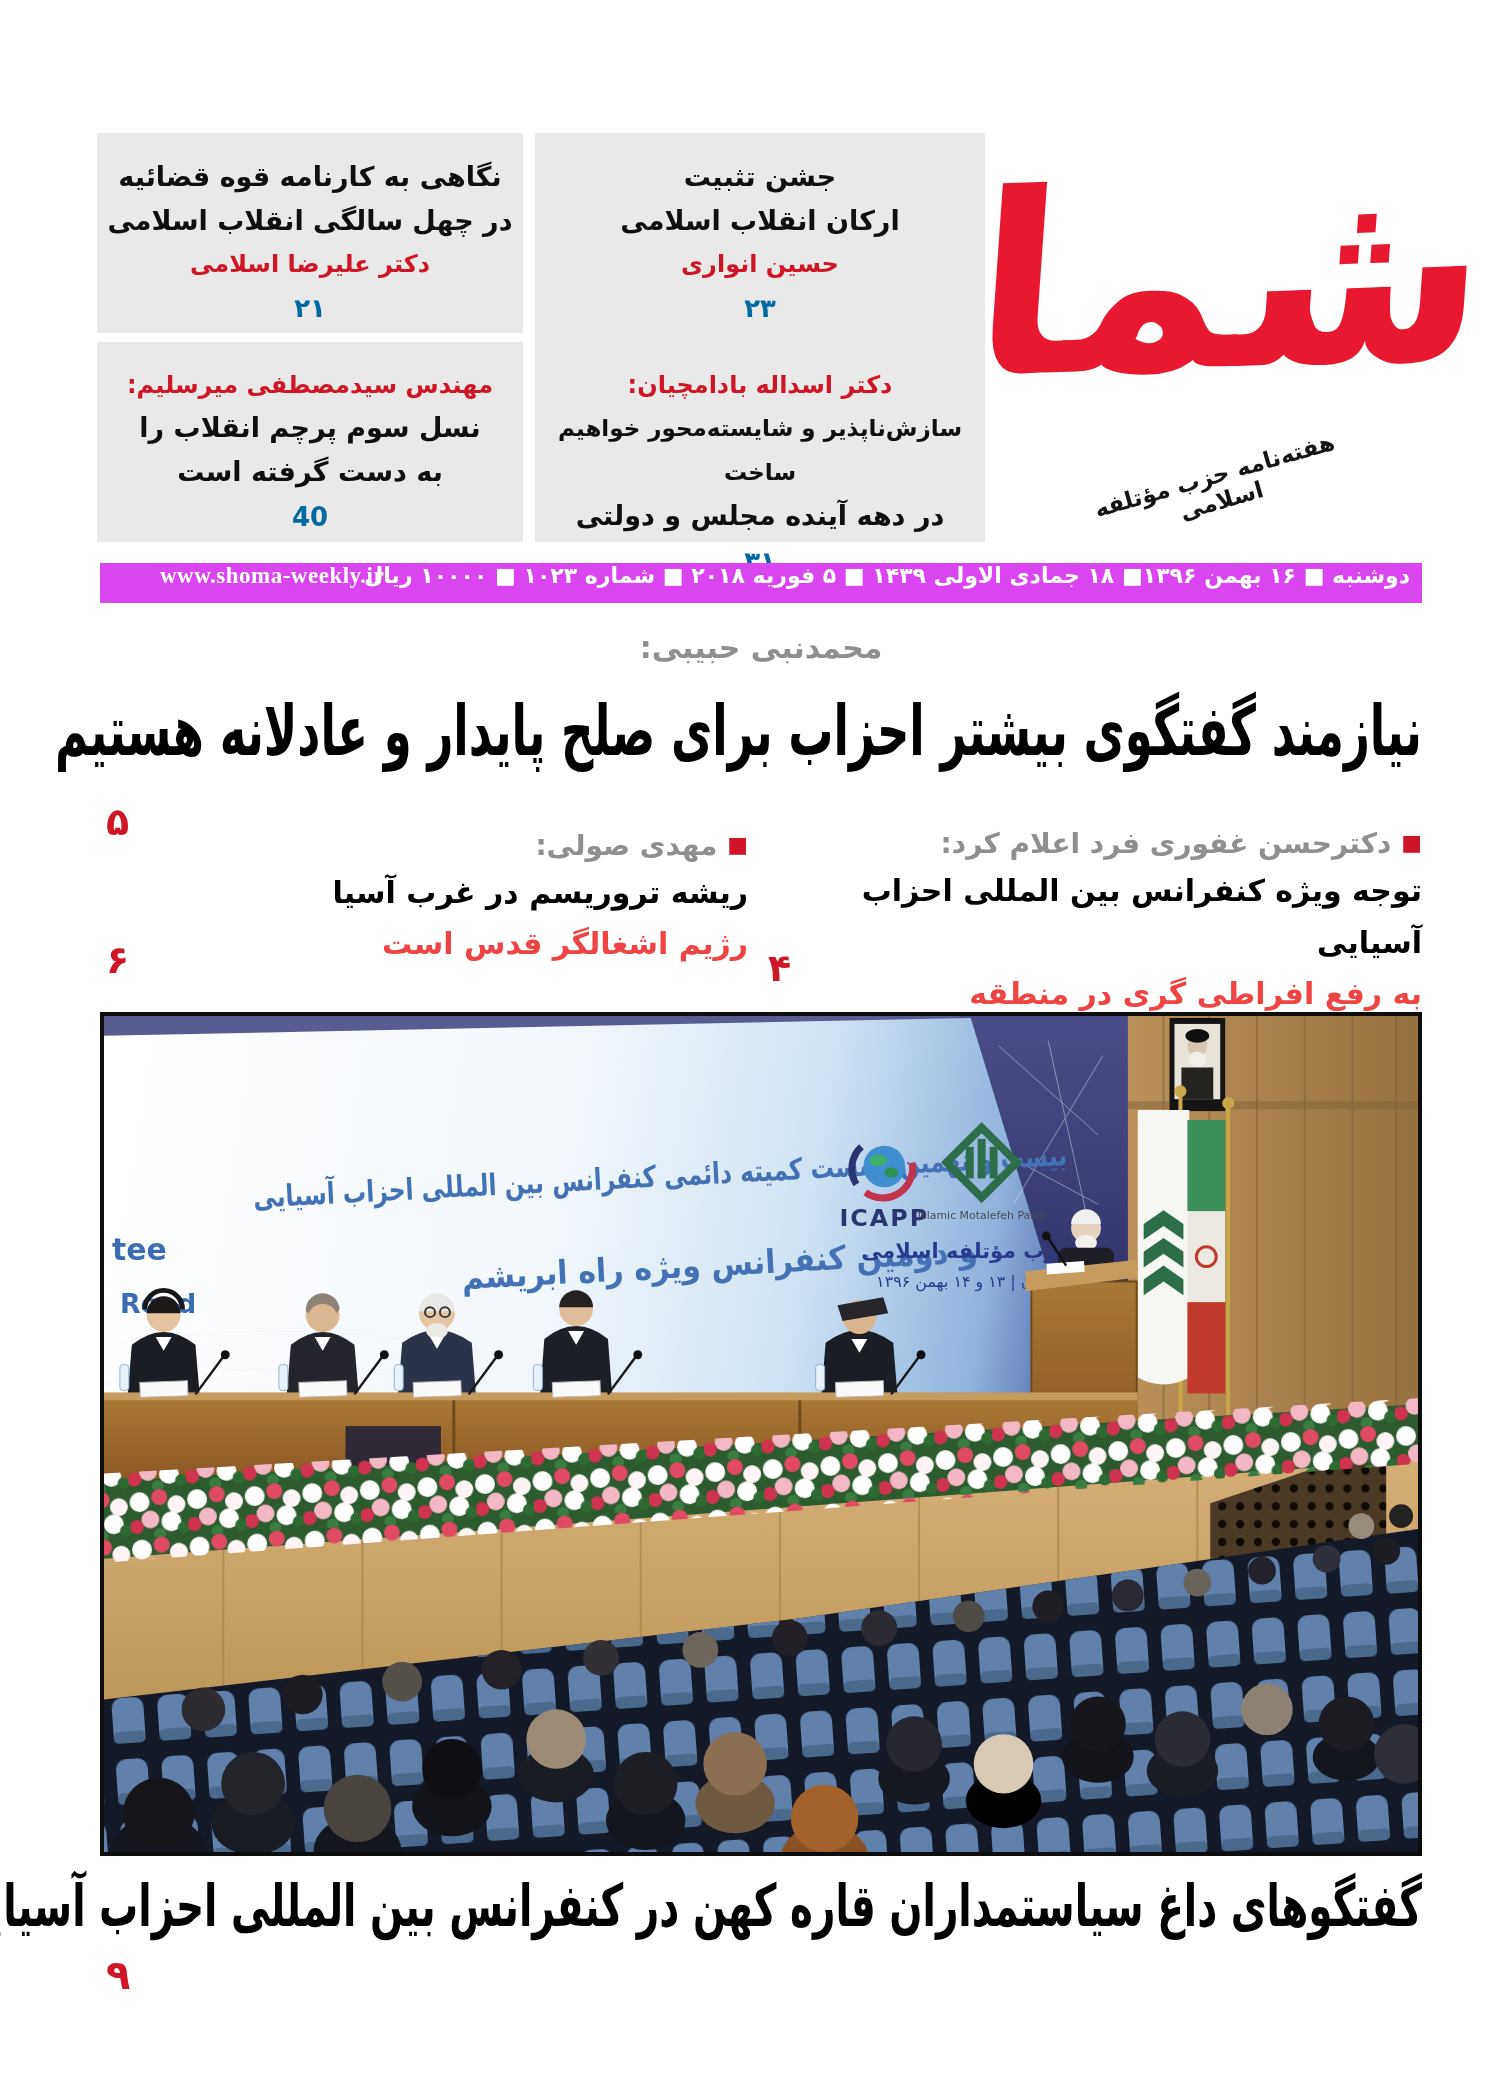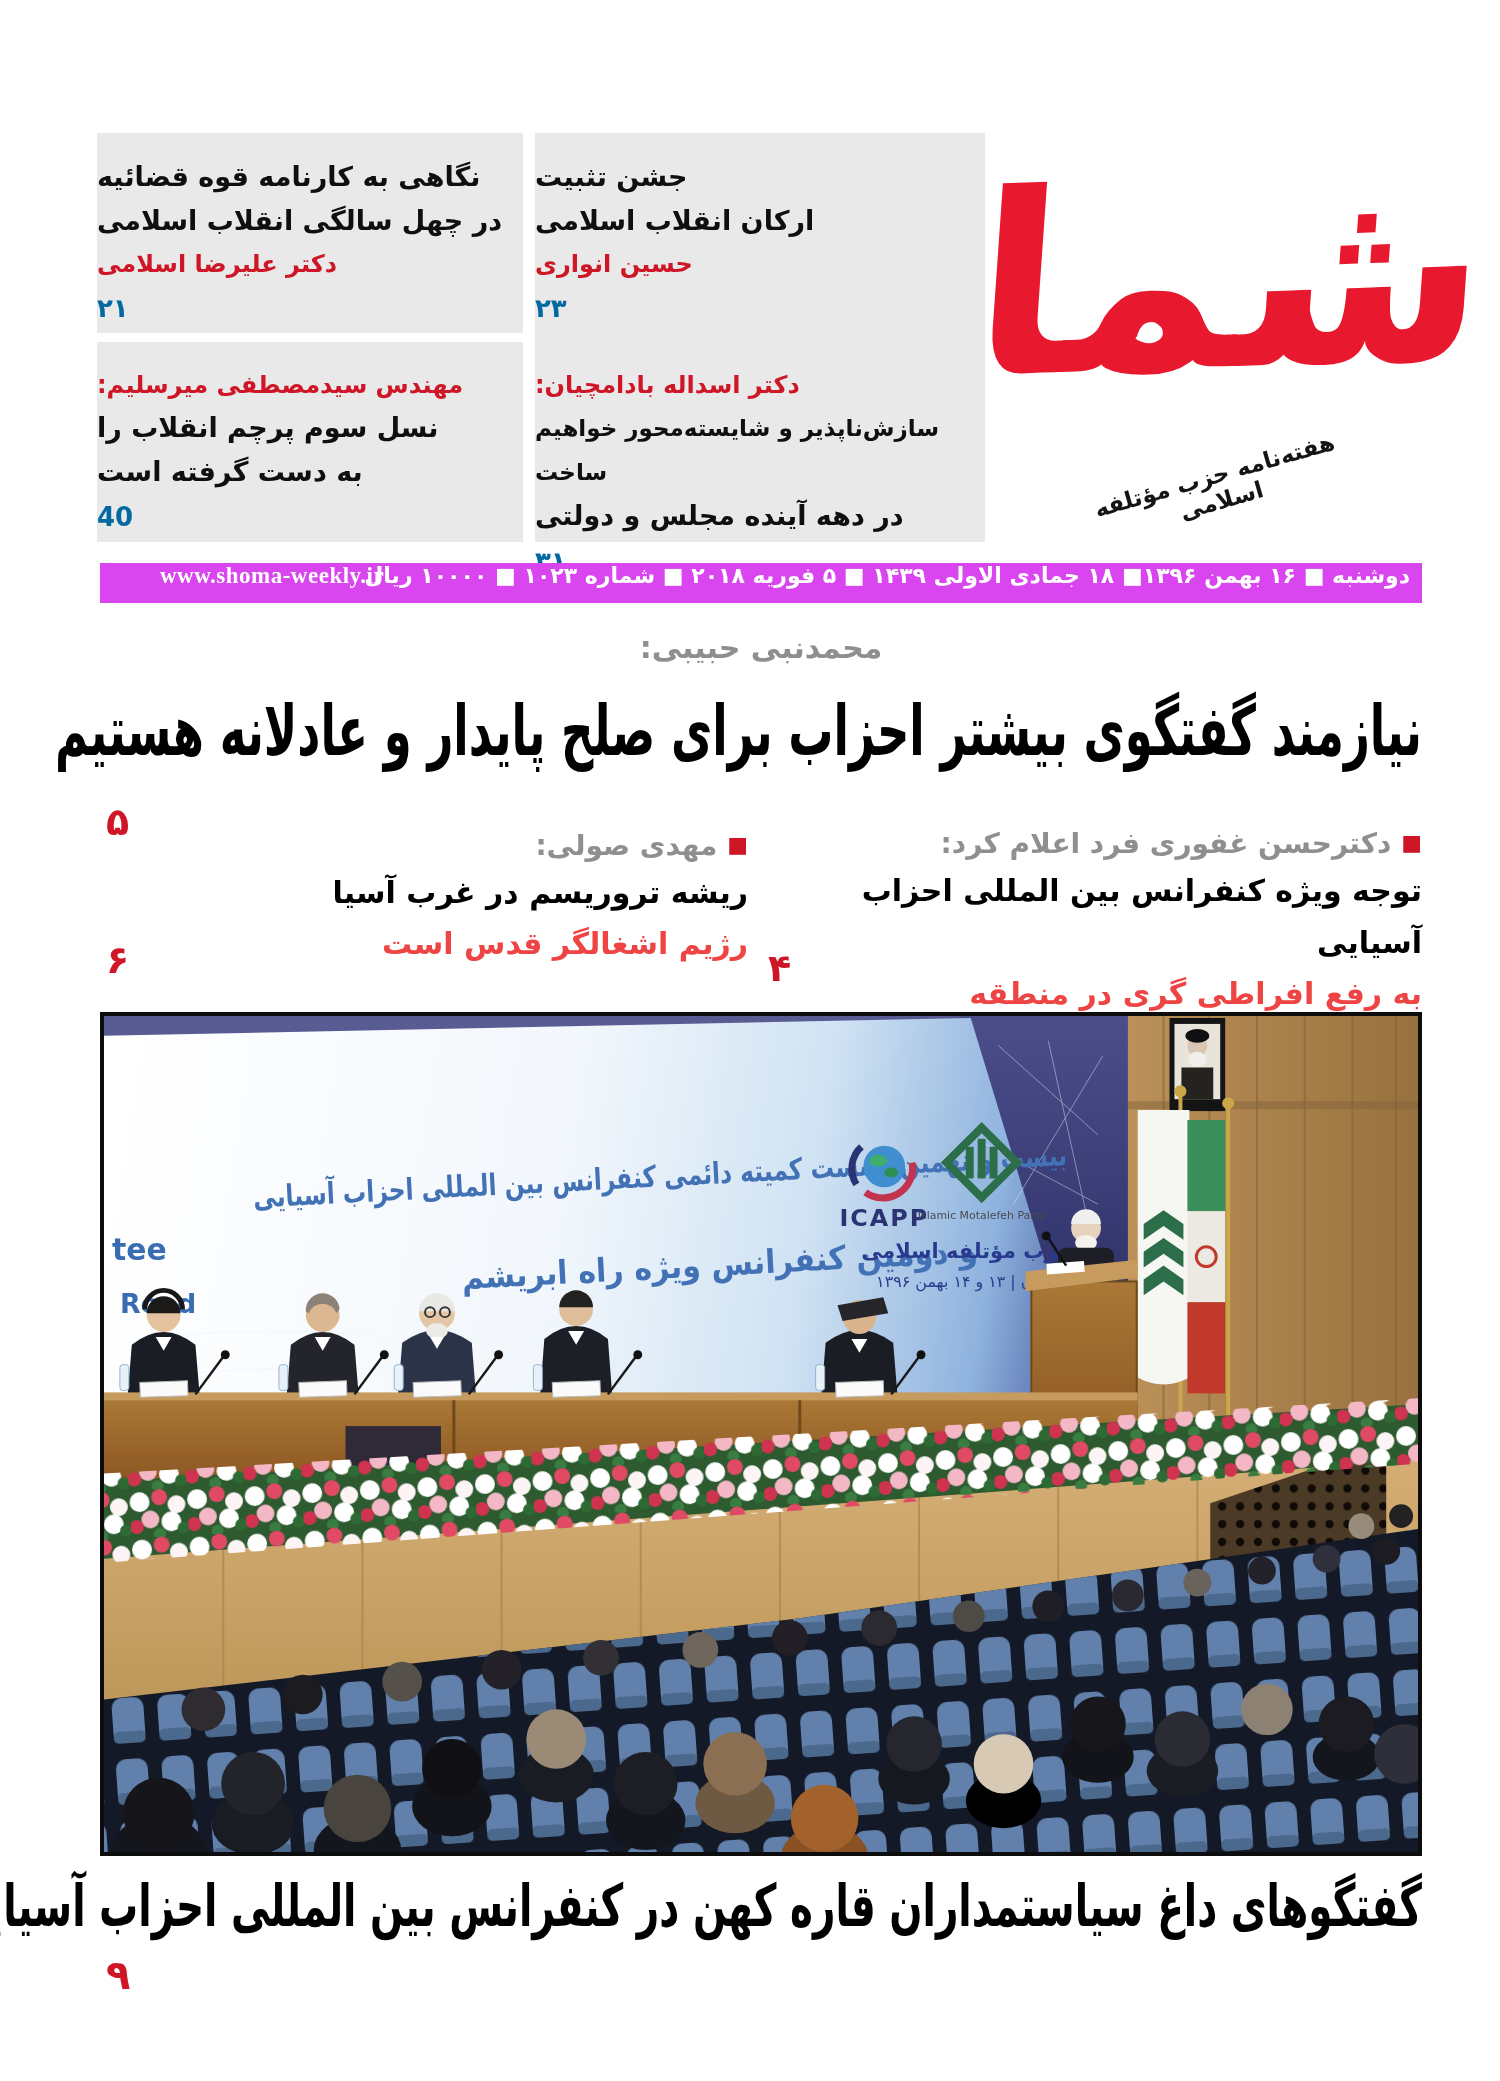--- a/index.html
+++ b/index.html
@@ -1,19 +1,19 @@
 <!DOCTYPE html>
 <html lang="fa"><head>
 <meta charset="utf-8">
 <style>
   html,body{margin:0;padding:0;background:#fff;}
   .page{position:relative;width:1500px;height:2081px;background:#ffffff;overflow:hidden;
         font-family:"DejaVu Sans",sans-serif;}
   
-  .box{position:absolute;background:#e9e9e9;direction:rtl;text-align:left;
+  .box{position:absolute;background:#e9e9e9;direction:rtl;text-align:center;
        font-weight:bold;box-sizing:border-box;padding-top:22px;}
   .box .ln{font-size:27px;color:#0f0f0f;line-height:44px;}
   .box .ln.small{font-size:23px;letter-spacing:-0.5px;}
   .box .au{font-size:24px;color:#cf1626;line-height:42px;}
   .box .num{font-size:26px;color:#0369a1;line-height:46px;}
   
   .logo{position:absolute;left:975px;top:40px;width:470px;height:480px;color:#e8192f;
         font-size:252px;font-weight:bold;text-align:center;line-height:480px;
         transform:skewX(-6deg) rotate(-2deg);}
   .tagline{position:absolute;left:1048px;top:462px;width:340px;font-size:23px;font-weight:bold;

